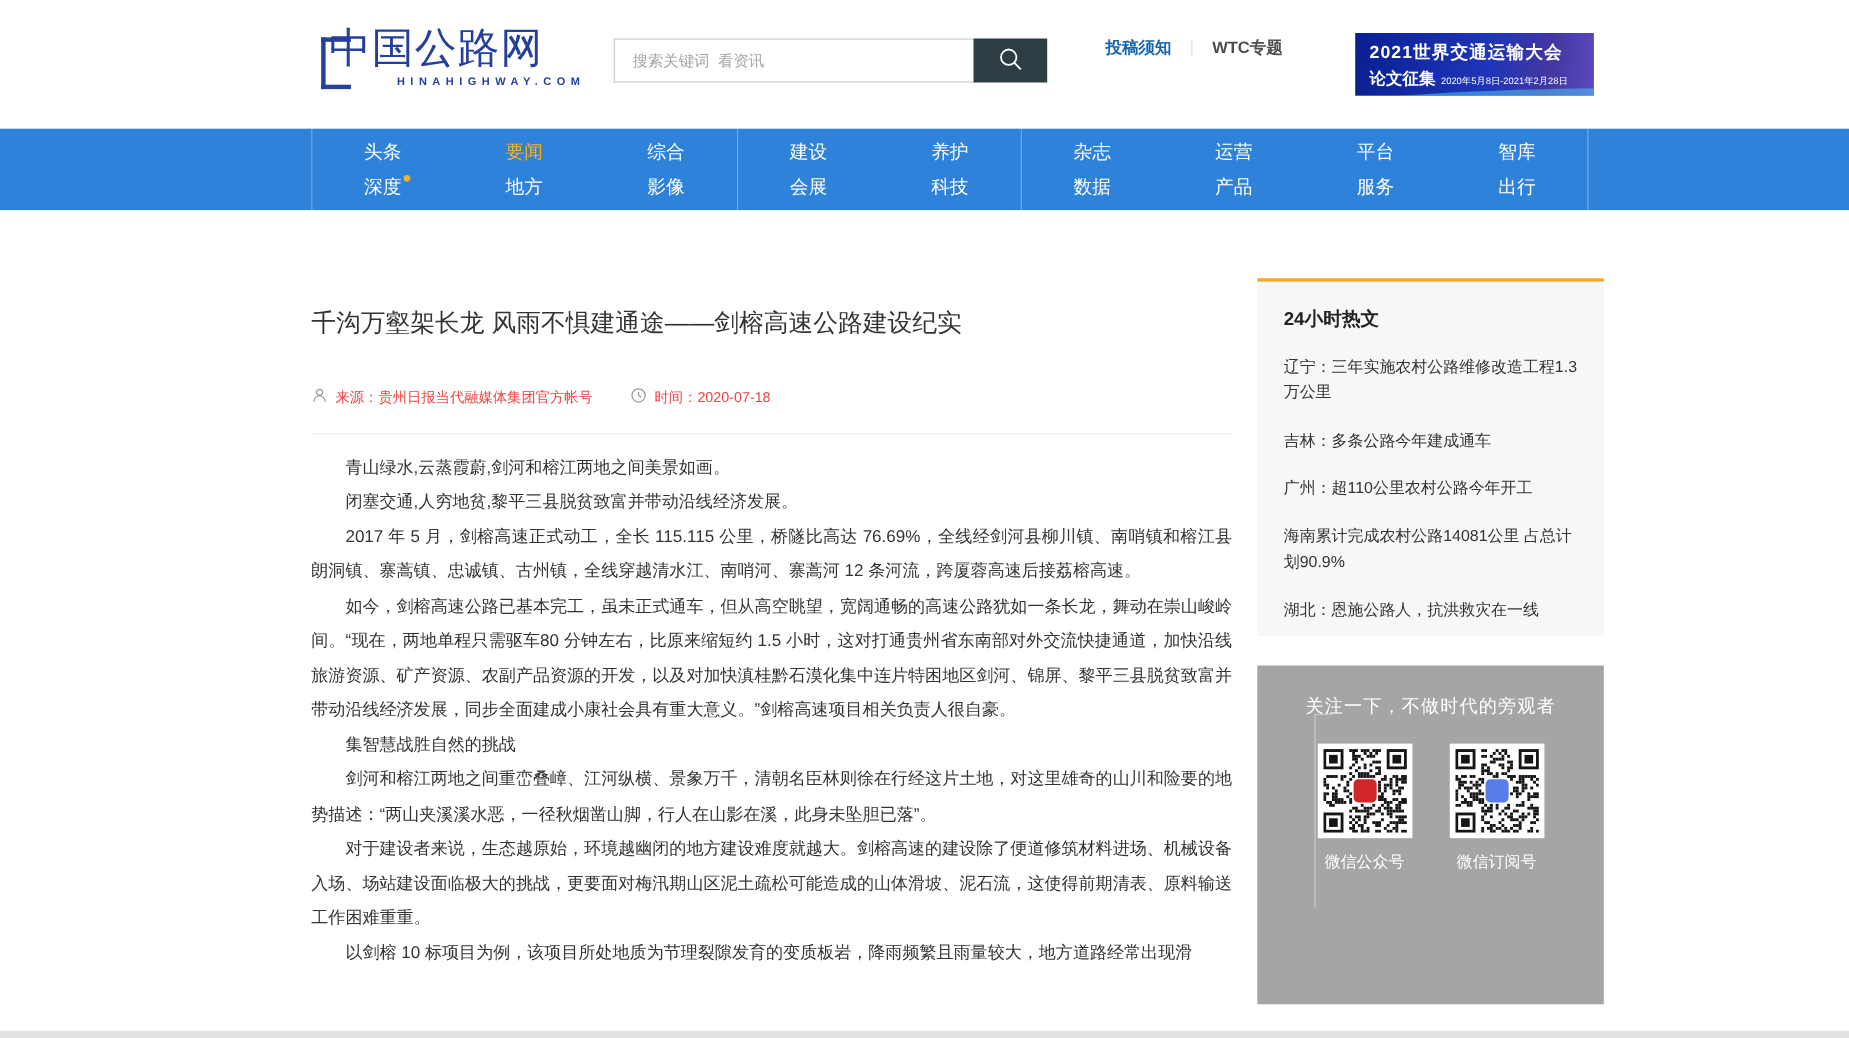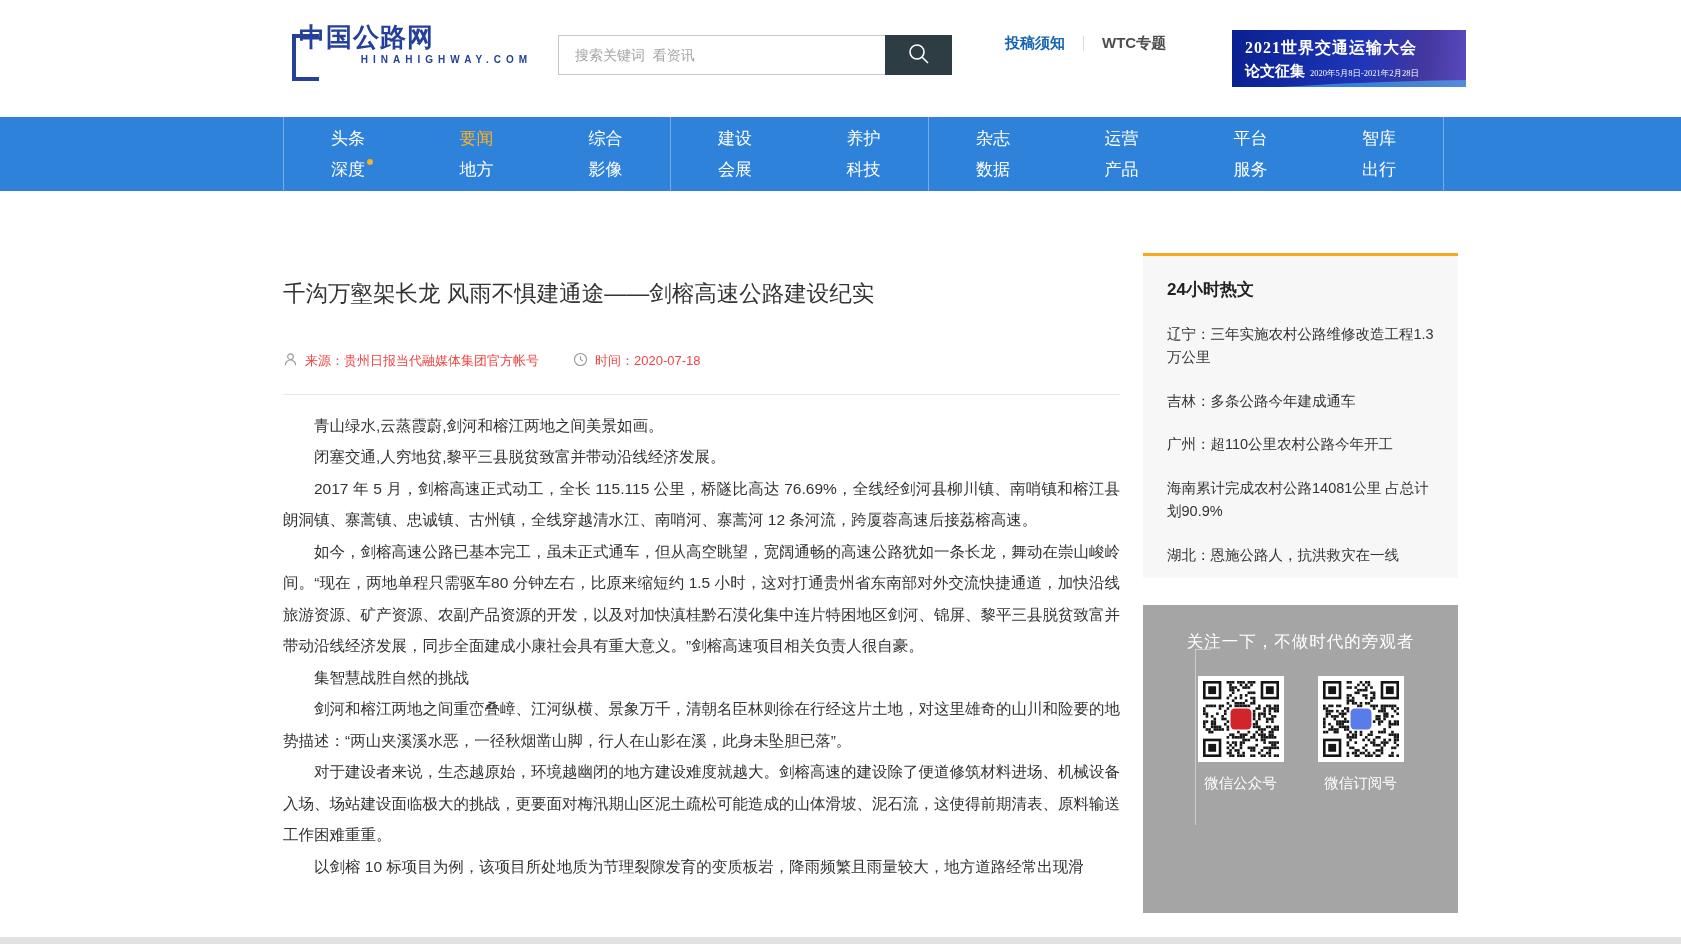--- a/index.html
+++ b/index.html
@@ -6,42 +6,42 @@
   html,body { background:#fff; }
   body { font-family:"Liberation Sans","DejaVu Sans",sans-serif; }
   .page { position:relative; width:1681px; height:944px; background:#fff; overflow:hidden; }
 
   
   .site-header { position:absolute; top:0; left:0; width:100%; height:117px; background:#fff; }
 
   .logo { position:absolute; left:281px; top:22px; width:290px; height:75px; }
   .logo-bracket { position:absolute; left:11px; top:12px; width:27px; height:47px;
                   border:4px solid #24409a; border-right:none; }
-  .logo-cn { position:relative; margin-left:18px; font-size:26px; font-weight:bold;
+  .logo-cn { position:relative; margin-left:18px; font-size:38px; font-weight:normal;
              color:#24409a; letter-spacing:1px; line-height:1.2; }
   .logo-en { margin-left:41px; margin-top:1px; font-size:10px; font-weight:bold;
              color:#24409a; letter-spacing:5px;text-align:center; }
 
   .search { position:absolute; left:558px; top:35px; width:394px; height:40px; display:flex; }
   .search input { flex:1; border:1px solid #c9c9c9; border-right:none; outline:none;
                   padding-left:16px; font-size:14px; color:#333;
                   font-family:"Liberation Sans","DejaVu Sans",sans-serif; }
   .search input::placeholder { color:#a5a5a5; }
   .search-btn { width:67px; height:40px; background:#2e3d44; border:none; cursor:pointer;
                 display:flex; align-items:center; justify-content:center; }
 
   .header-links { position:absolute; left:1005px; top:32px; height:22px;
                   display:flex; align-items:center; gap:18px; font-size:15px; font-weight:bold; }
   .hl-blue { color:#1565b0; text-decoration:none; }
   .hl-gray { color:#4d4d4d; text-decoration:none; }
   .hl-divider { width:1px; height:15px; background:#dcdcdc; }
 
-  .banner { position:absolute; left:1232px; top:30px; width:234px; height:57px; overflow:hidden;
+  .banner { position:absolute; left:1232px; top:30px; width:217px; height:57px; overflow:hidden;
             background:linear-gradient(95deg,#0a2090 0%,#1e35b8 55%,#44379f 82%,#5a4ac0 100%);
-            color:#fff; cursor:pointer;font-family:Liberation Serif, serif; }
+            color:#fff; cursor:pointer; }
   .banner::after { content:''; position:absolute; bottom:-11px; left:-24px; width:150%; height:16px;
                    background:#4fc3f7; border-radius:50%; opacity:.55; transform:rotate(-2deg); }
   .banner-line1 { margin:8px 0 0 13px; font-size:16px; font-weight:bold; letter-spacing:1px; }
   .banner-line2 { margin:3px 0 0 13px; font-size:15px; font-weight:bold; display:flex;
                   align-items:baseline; gap:5px; }
   .banner-date { font-size:8.5px; font-weight:normal; letter-spacing:0; }
 
   
   .main-nav { position:absolute; top:117px; left:0; width:100%; height:74px; background:#2f82d9; }
   .nav-inner { position:absolute; left:283px; top:0; height:74px; display:flex; }

